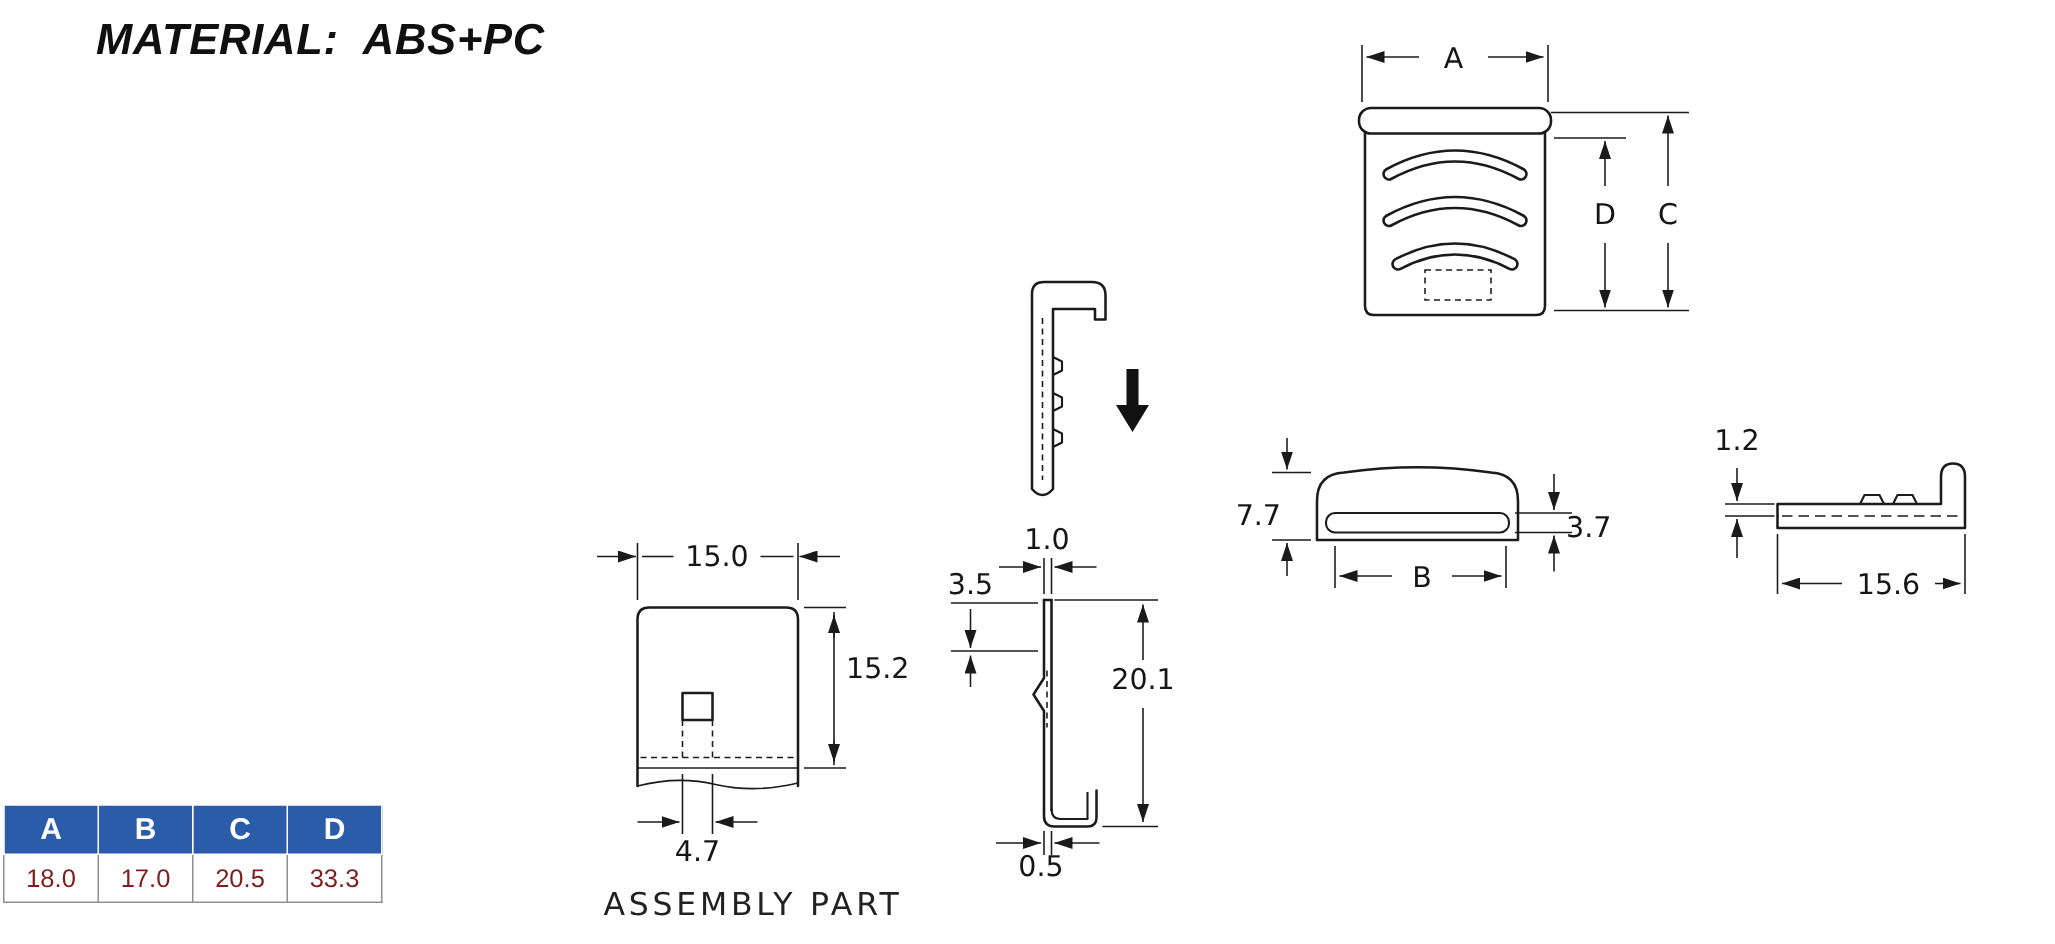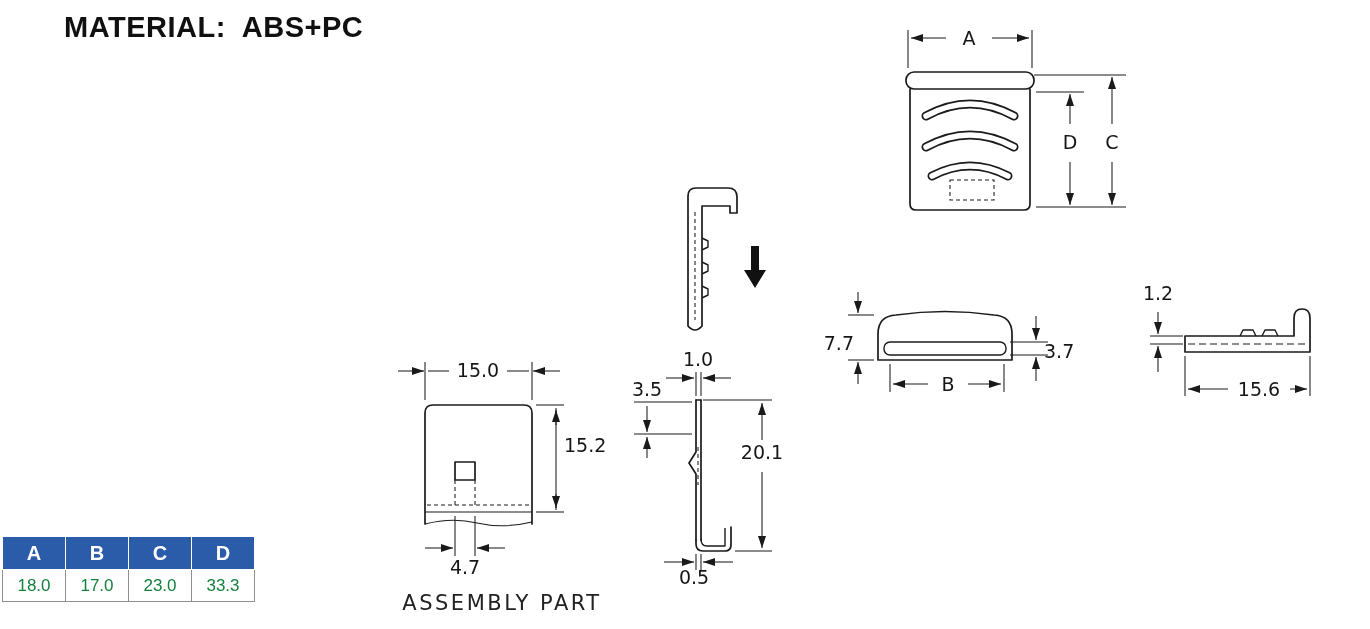--- a/index.html
+++ b/index.html
@@ -1,34 +1,34 @@
 <!DOCTYPE html>
 <html><head>
 <meta charset="utf-8">
 <style>
   html,body{margin:0;padding:0;background:#fff;}
   .canvas{position:relative;width:1370px;height:629px;background:#fff;overflow:hidden;
           font-family:"Liberation Sans",sans-serif;}
   .notes{position:absolute;left:64px;top:10px;font-weight:bold;font-size:29px;
          line-height:34px;color:#101010;letter-spacing:0.5px;}
-  .note-line{white-space:pre;}
+  .note-line{white-space:pre;font-style:italic;}
   svg.drawing{position:absolute;left:0;top:0;}
   .thick{stroke:#1b1b1b;stroke-width:1.7;fill:none;stroke-linejoin:round;stroke-linecap:round;}
   .med{stroke:#1b1b1b;stroke-width:1.4;fill:none;stroke-linejoin:round;}
   .thin{stroke:#1b1b1b;stroke-width:1.05;fill:none;}
   .dash{stroke-dasharray:7 4;}
   .dash2{stroke-dasharray:4 3;}
   .slot-outer{stroke:#1b1b1b;stroke-width:9;fill:none;stroke-linecap:round;}
   .slot-inner{stroke:#ffffff;stroke-width:5.5;fill:none;stroke-linecap:round;}
   text.dim{font-family:"DejaVu Sans",sans-serif;font-size:19px;fill:#161616;}
   text.caption{font-family:"DejaVu Sans",sans-serif;font-size:21px;fill:#222;letter-spacing:2.5px;}
   .dim-table{position:absolute;left:2px;top:536px;border-collapse:collapse;}
   .dim-table th{width:60px;height:30px;color:#fff;font-weight:bold;font-size:20px;
                 text-align:center;border:1px solid #fff;font-family:"Liberation Sans",sans-serif;}
-  .dim-table td{width:60px;height:29px;background:#fff;color:#15803d;font-size:17px;
+  .dim-table td{width:60px;height:29px;background:#fff;color:#7f1d1d;font-size:17px;
                 text-align:center;border:1px solid #8f8f8f;font-family:"Liberation Sans",sans-serif;}
 </style>
 </head>
 <body>
 
 <div class="canvas">
 
   <div class="notes">
     <div class="note-line">MATERIAL:  ABS+PC</div>
   </div>
@@ -193,19 +193,19 @@
         <th style="background: rgb(42, 92, 170);">A</th>
         <th style="background: rgb(42, 92, 170);">B</th>
         <th style="background: rgb(42, 92, 170);">C</th>
         <th style="background: rgb(42, 92, 170);">D</th>
       </tr>
     </thead>
     <tbody>
       <tr>
         <td>18.0</td>
         <td>17.0</td>
-        <td>23.0</td>
+        <td>20.5</td>
         <td>33.3</td>
       </tr>
     </tbody>
   </table>
 
 </div>
 
 </body></html>

